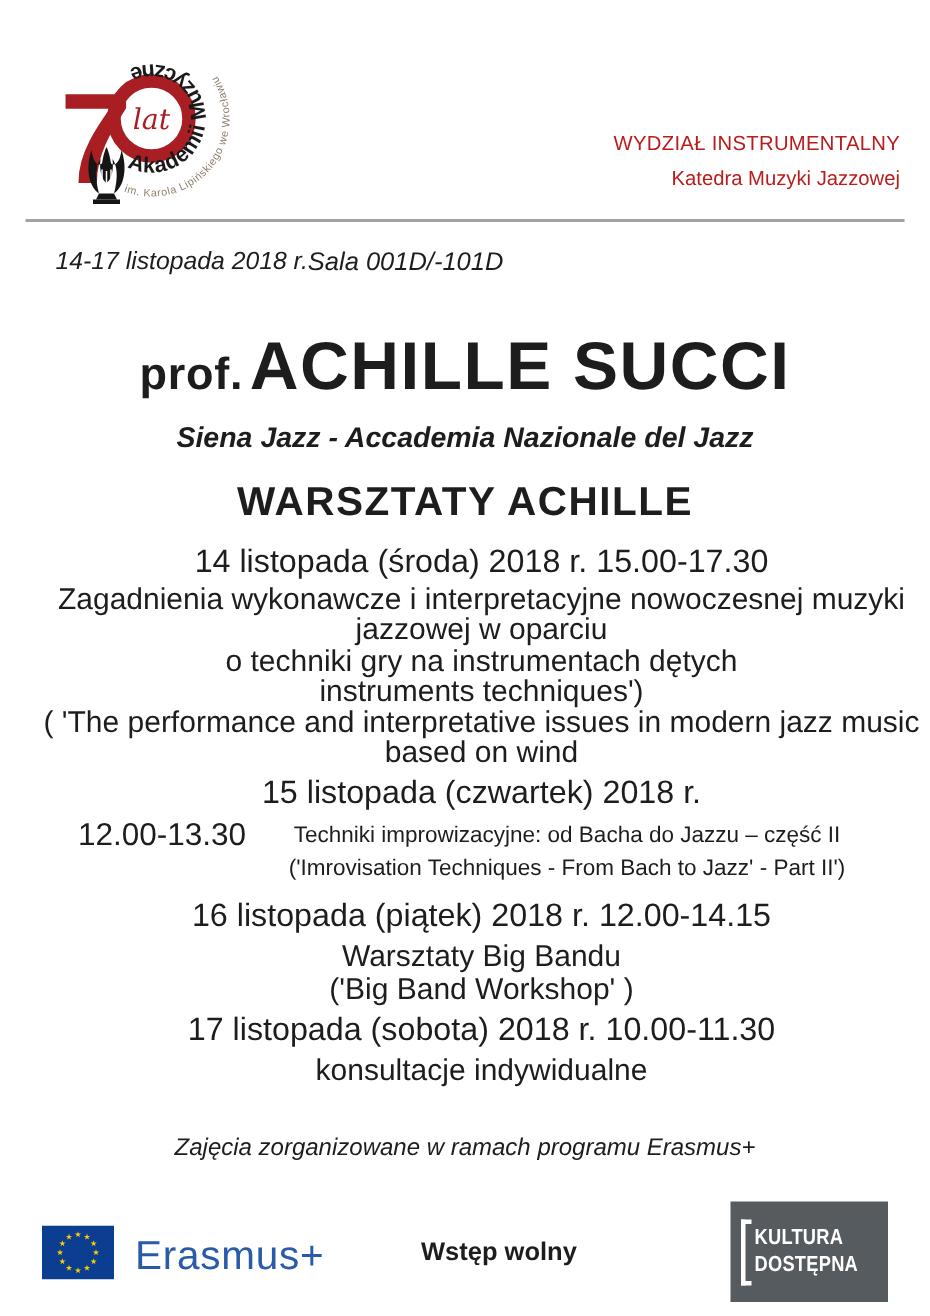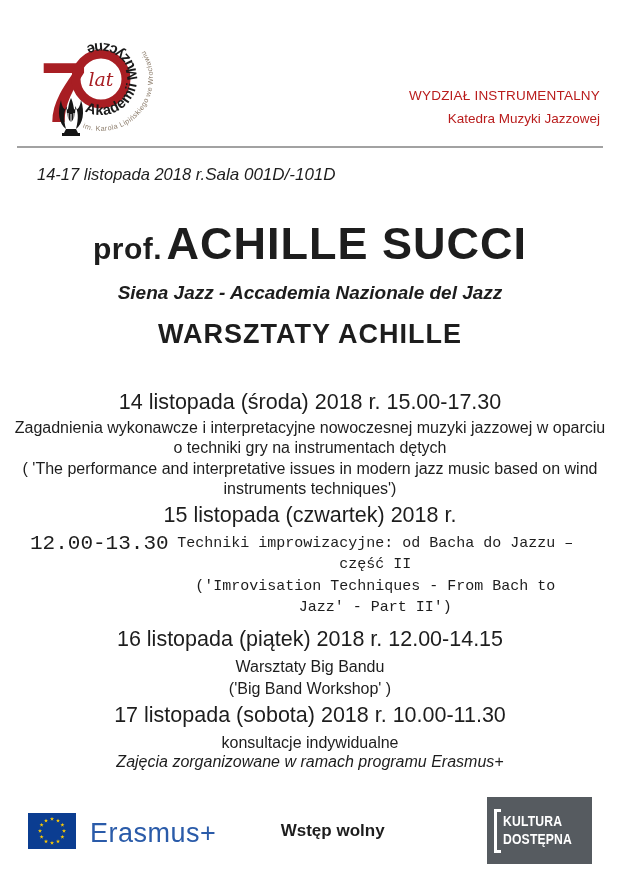--- a/index.html
+++ b/index.html
@@ -18,32 +18,32 @@
 
   
   .title-block { text-align:center; margin-top:36px; }
   .main-title { line-height:1; white-space:nowrap; }
   .main-title .prof { font-size:30px; font-weight:700; letter-spacing:0.5px; }
   .main-title .name { font-size:45px; font-weight:700; letter-spacing:1px; }
   .affiliation { margin-top:16px; font-size:19px; font-weight:700; font-style:italic; }
   .event { margin-top:15px; font-size:27px; font-weight:700; letter-spacing:1px; }
 
   
-  .schedule { text-align:center; margin-top:39px; }
+  .schedule { text-align:center; margin-top:11px;padding-left:22px; }
   .day-heading { font-size:21.5px; line-height:1.25; color:#1d1d1d; }
-  .body-line { font-size:16px; line-height:20.5px; }
-  .mt2 { margin-top:2px; } .mt4 { margin-top:4px; } .mt6 { margin-top:6px;font-family:Liberation Mono, monospace; } .mt8 { margin-top:8px; }
+  .body-line { font-size:20px; line-height:20.5px; }
+  .mt2 { margin-top:2px; } .mt4 { margin-top:4px; } .mt6 { margin-top:6px; } .mt8 { margin-top:8px; }
   .session { display:flex; align-items:flex-start; margin-top:4px; }
   .session .time { flex:0 0 152px; text-align:left; padding-left:30px; font-size:21px; line-height:22px; white-space:nowrap; }
   .session .desc { flex:1; padding-right:38px; text-align:center; }
   .session .desc .t { font-size:15px; line-height:21px; }
   .session .desc .s { font-size:15px; line-height:21px; margin-top:1px; }
 
   
-  .program-note { text-align:center; font-style:italic; font-size:16px; }
+  .program-note { text-align:center; font-style:italic; font-size:16px; margin-top:33px; }
   .footer-row { display:flex; align-items:center; justify-content:space-between; padding:0 28px; margin-top:26px; }
   .erasmus { display:flex; align-items:flex-end; gap:14px; }
   .erasmus-word { font-size:27px; color:#2a5ba9; letter-spacing:0.5px; }
   .admission { font-size:17px; font-weight:700; margin-left:-38px; }
   .kd-box { width:105px; height:67px; background:#565b60; display:flex; align-items:center; justify-content:center; }
   .kd-bracket { width:7px; height:44px; border-left:3px solid #fff; border-top:3px solid #fff; border-bottom:3px solid #fff; flex:0 0 auto; }
   .kd-text { color:#fff; font-weight:700; font-size:14.5px; line-height:1.18; transform:scaleX(0.84); transform-origin:left center; letter-spacing:0.2px; white-space:nowrap; margin-left:2px; }
 </style>
 </head>
 <body>
@@ -99,22 +99,22 @@
     </div>
     <div class="affiliation">Siena Jazz - Accademia Nazionale del Jazz</div>
     <div class="event">WARSZTATY ACHILLE</div>
   </div>
 
   <div class="schedule">
 
     <div class="day-heading">14 listopada (środa) 2018 r. 15.00-17.30</div>
     <div class="body-line mt2">Zagadnienia wykonawcze i interpretacyjne nowoczesnej muzyki jazzowej w oparciu</div>
     <div class="body-line">o techniki gry na instrumentach dętych</div>
+    <div class="body-line">instruments techniques')</div>
     <div class="body-line">( 'The performance and interpretative issues in modern jazz music based on wind</div>
-    <div class="body-line">instruments techniques')</div>
 
     <div class="day-heading mt2">15 listopada (czwartek) 2018 r.</div>
 
 
     <div class="session mt6">
       <div class="time">12.00-13.30</div>
       <div class="desc">
         <div class="t">Techniki improwizacyjne: od Bacha do Jazzu – część II</div>
         <div class="s mt4">('Imrovisation Techniques - From Bach to Jazz' - Part II')</div>
       </div>

